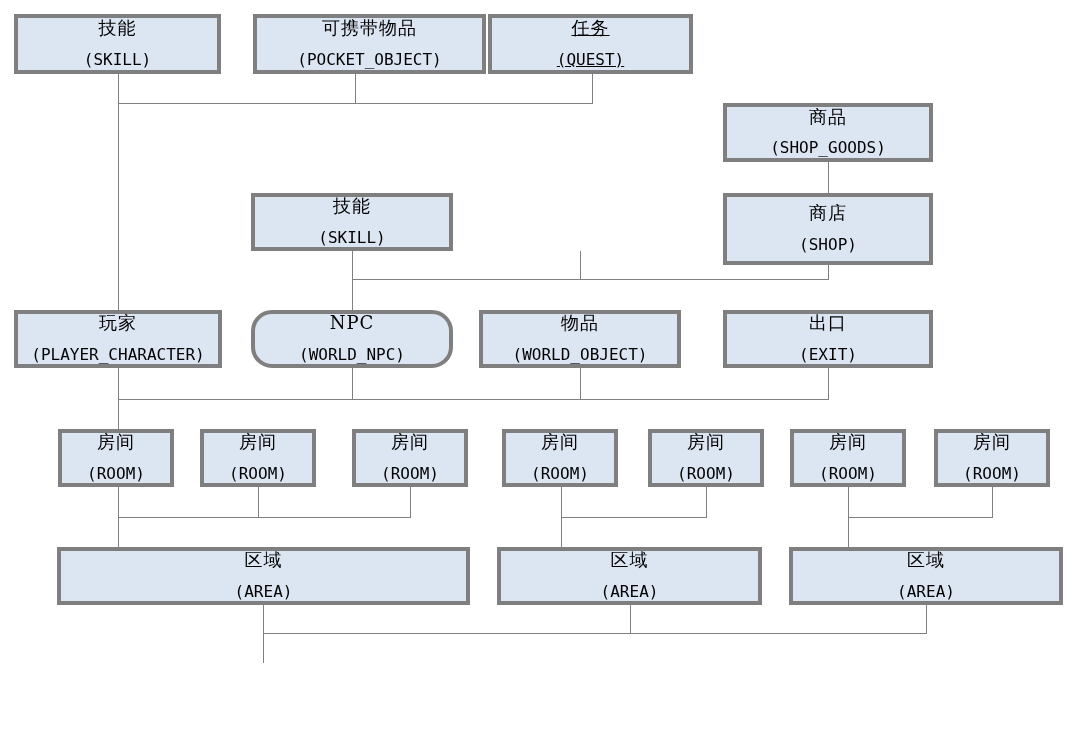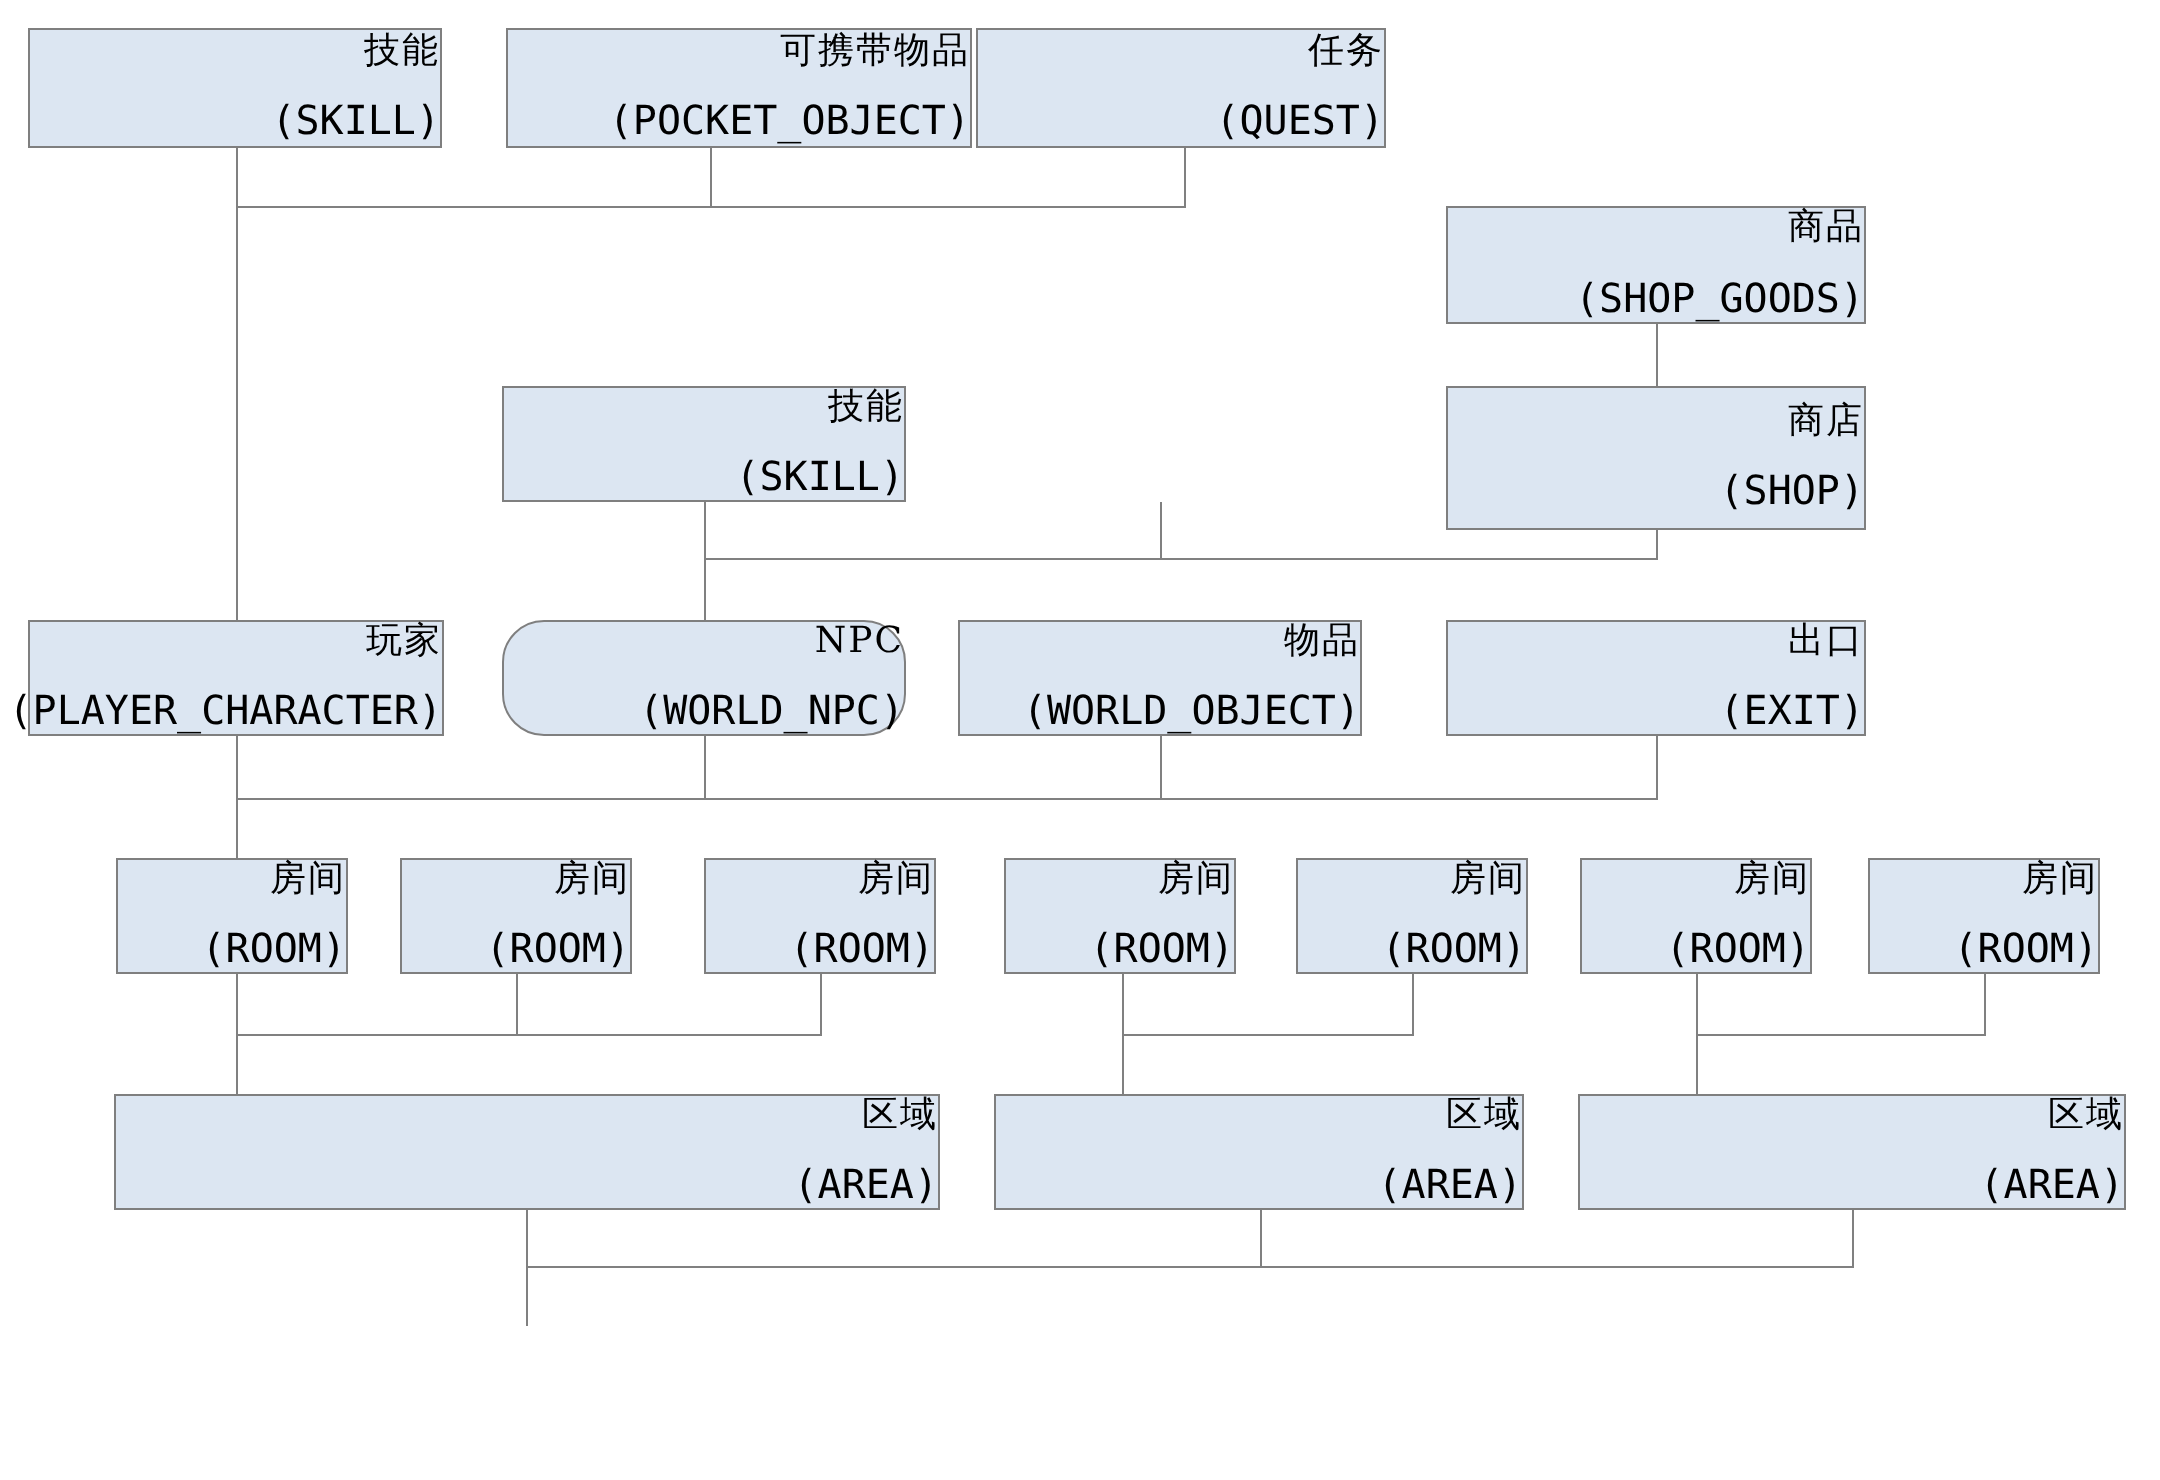--- a/index.html
+++ b/index.html
@@ -12,36 +12,36 @@
     width: 1080px;
     height: 740px;
     background: #ffffff;
     overflow: hidden;
     font-family: "DejaVu Serif", "Liberation Serif", serif;
   }
   .node {
     position: absolute;
     box-sizing: border-box;
     background: #dce6f2;
-    border: 1px solid #8b5cf6;
+    border: 4px solid #8b5cf6;
     display: flex;
     flex-direction: column;
-    align-items: flex-end;
+    align-items: center;
     justify-content: center;
     text-align: center;
     color: #000000;
   }
   .node .zh {
     font-size: 18px;
     line-height: 1.25;
     letter-spacing: 1px;
     white-space: nowrap;
   }
   .node .en {
-    font-size: 20px;
+    font-size: 16px;
     line-height: 1.3;
     font-family: "DejaVu Sans Mono", "Liberation Mono", monospace;
     white-space: nowrap;
     margin-top: 10px;
   }
   .connector {
     position: absolute;
     background: #808080;
   }
 </style>
@@ -78,21 +78,21 @@
     <div class="connector" style="background: rgb(128, 128, 128); left: 926px; top: 605px; width: 1px; height: 28px;"></div>
     <div class="connector" style="background: rgb(128, 128, 128); left: 263px; top: 633px; width: 664px; height: 1px;"></div>
     <div class="node" style="left: 14px; top: 14px; width: 207px; height: 60px; background: rgb(220, 230, 242); border-color: rgb(127, 127, 127); color: rgb(0, 0, 0);">
       <span class="zh">技能</span>
       <span class="en">(SKILL)</span>
     </div>
     <div class="node" style="left: 253px; top: 14px; width: 233px; height: 60px; background: rgb(220, 230, 242); border-color: rgb(127, 127, 127); color: rgb(0, 0, 0);">
       <span class="zh">可携带物品</span>
       <span class="en">(POCKET_OBJECT)</span>
     </div>
-    <div class="node" style="left: 488px; top: 14px; width: 205px; height: 60px; background: rgb(220, 230, 242); border-color: rgb(127, 127, 127); color: rgb(0, 0, 0);">
+    <div class="node" style="left: 488px; top: 14px; width: 205px; height: 60px; background: rgb(220, 230, 242); border-color: rgb(127, 127, 127); color: rgb(0, 0, 0); text-decoration: underline;">
       <span class="zh">任务</span>
       <span class="en">(QUEST)</span>
     </div>
     <div class="node" style="left: 723px; top: 103px; width: 210px; height: 59px; background: rgb(220, 230, 242); border-color: rgb(127, 127, 127); color: rgb(0, 0, 0);">
       <span class="zh">商品</span>
       <span class="en">(SHOP_GOODS)</span>
     </div>
     <div class="node" style="left: 251px; top: 193px; width: 202px; height: 58px; background: rgb(220, 230, 242); border-color: rgb(127, 127, 127); color: rgb(0, 0, 0);">
       <span class="zh">技能</span>
       <span class="en">(SKILL)</span>

